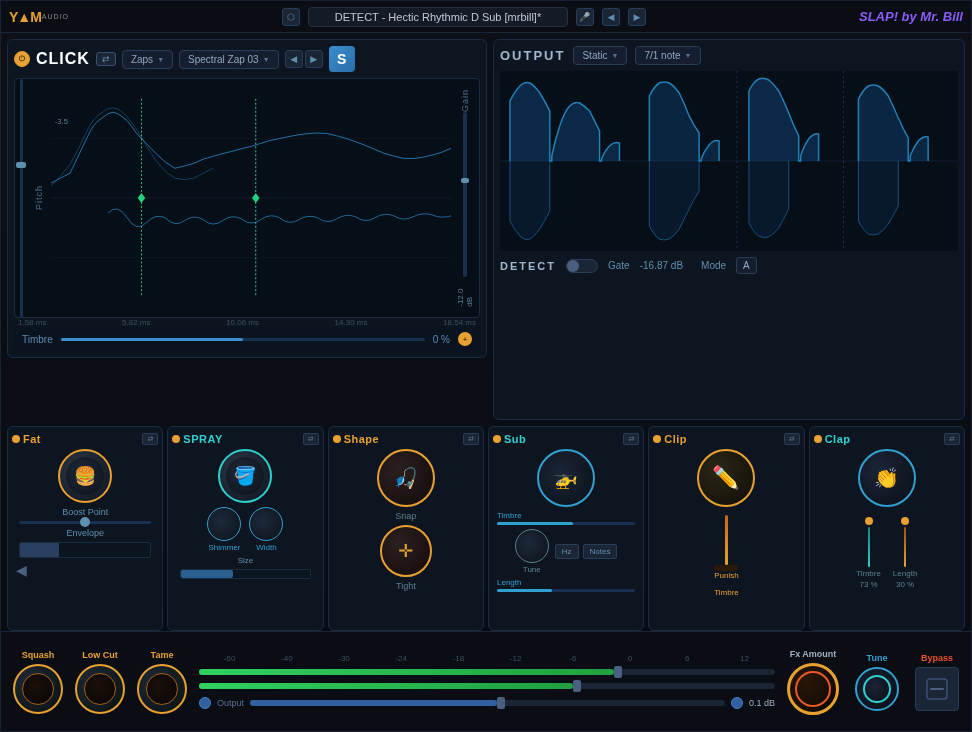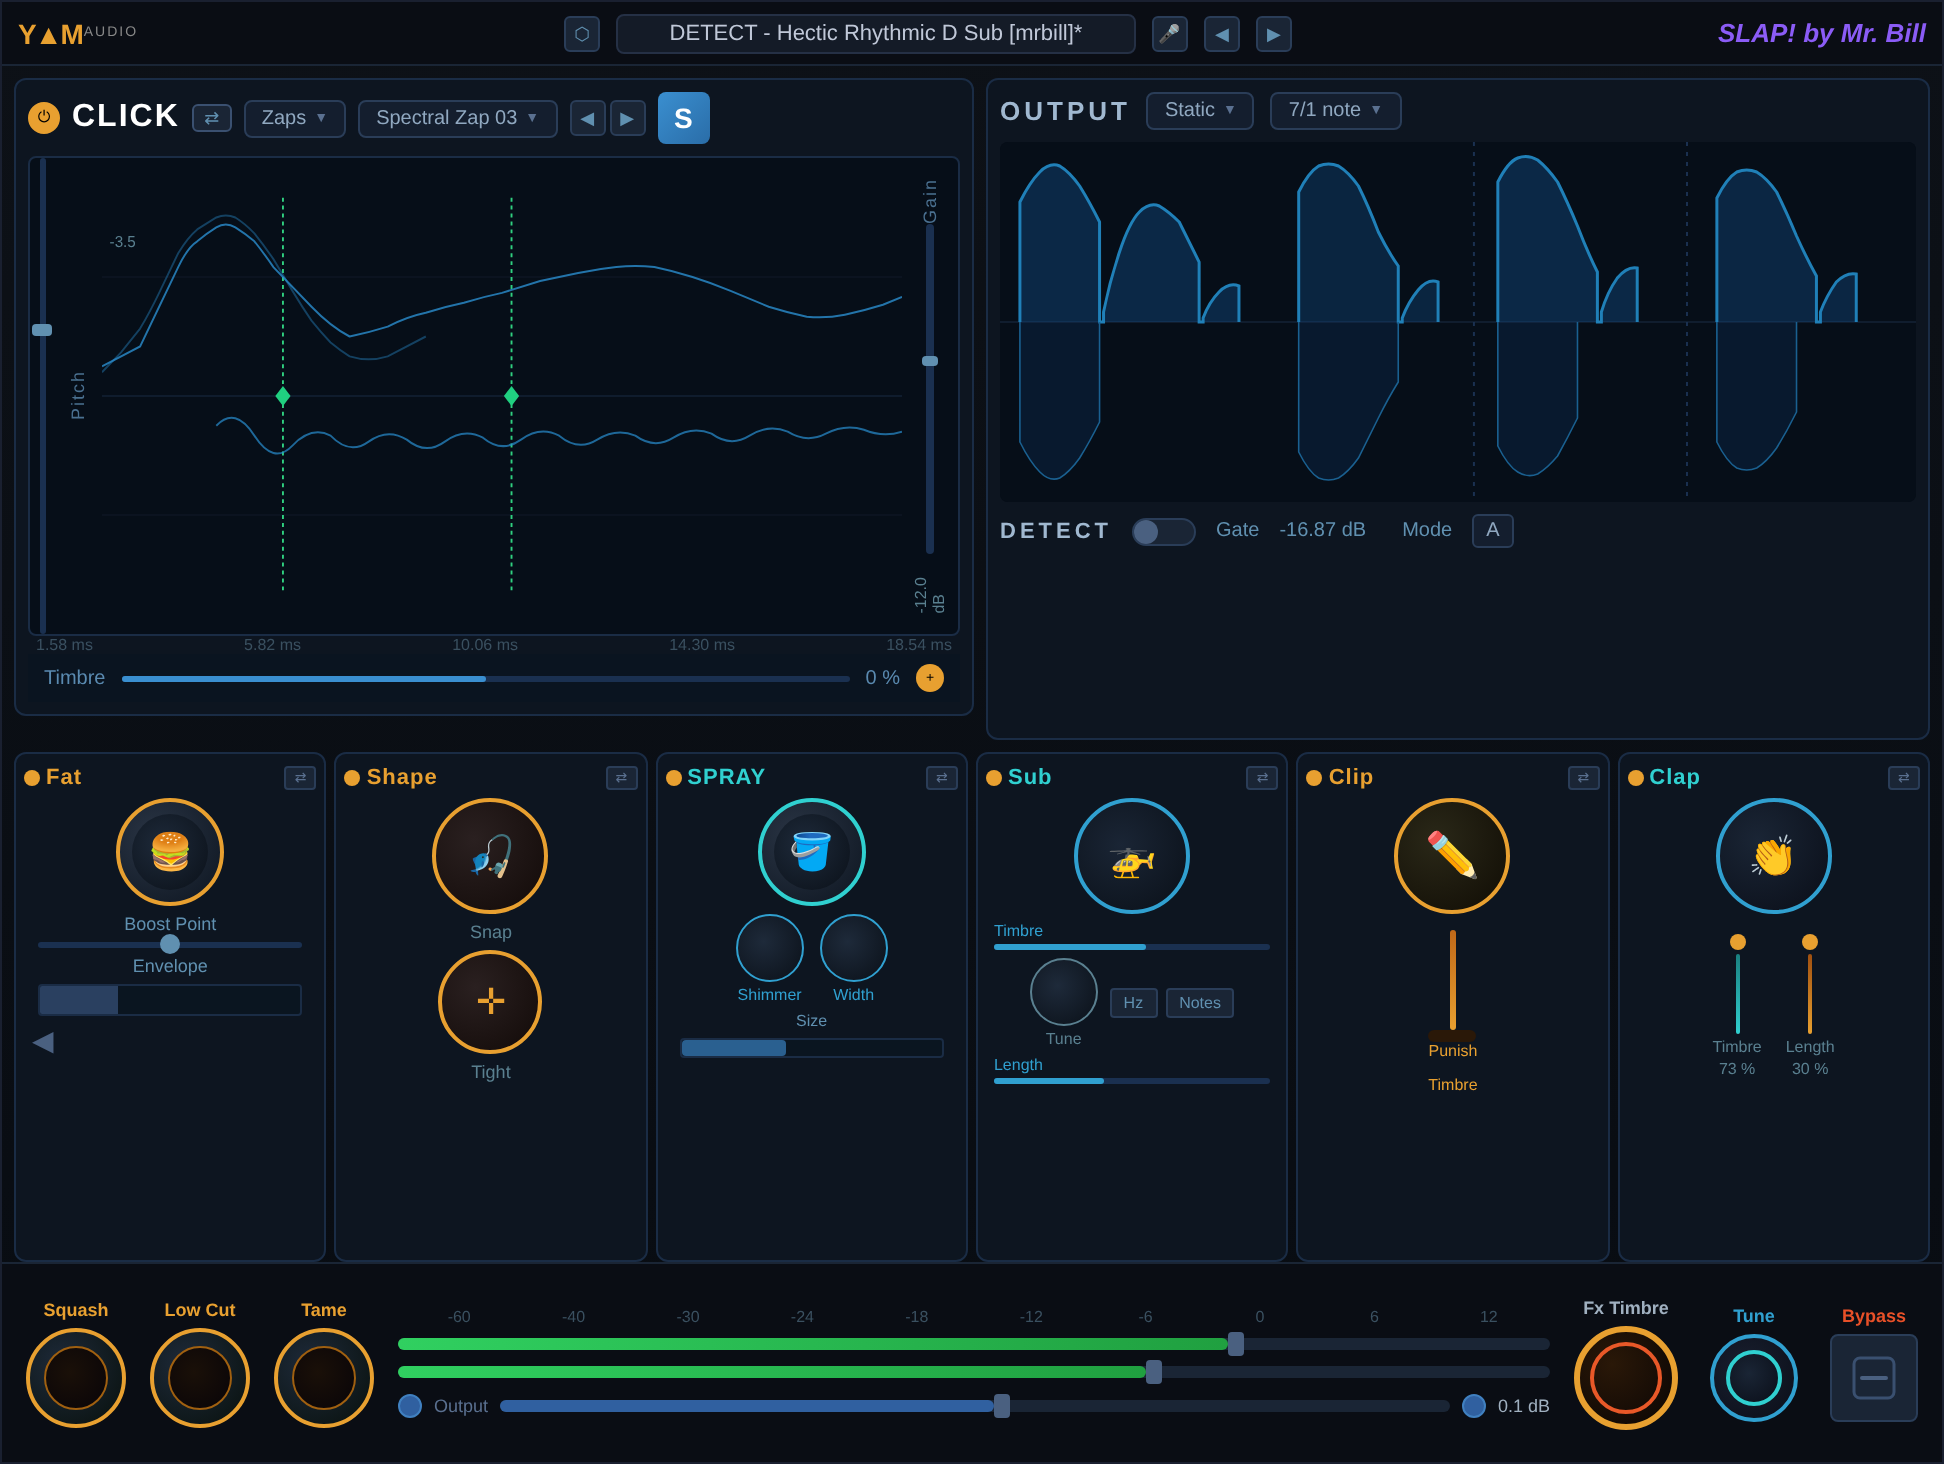--- a/index.html
+++ b/index.html
@@ -342,21 +342,21 @@
       border-radius: 3px;
       padding: 2px 6px;
       font-size: 10px;
       color: #90a8c0;
       cursor: pointer;
     }
     
     .instruments-row {
       display: flex;
       gap: 4px;
-      height: 255px;
+      height: 205px;
       padding: 0 6px;
     }
     .instrument-panel {
       flex: 1;
       background: #0d1520;
       border: 1px solid #1a2c45;
       border-radius: 6px;
       padding: 6px 4px;
       display: flex;
       flex-direction: column;
@@ -1053,36 +1053,20 @@
         <div class="envelope-fill" style="width:30%"></div>
       </div>
       <div style="width:100%;display:flex;justify-content:flex-start;padding-left:4px;">
         <span style="font-size:14px;color:#4a6080;cursor:pointer;">◀</span>
       </div>
     </div>
 
     <div class="instrument-panel">
       <div class="inst-header">
         <div class="power-dot"></div>
-        <span class="inst-title orange">Shape</span>
-        <div class="swap-btn">⇄</div>
-      </div>
-      <div class="shape-knob-large">
-        <span style="font-size:20px;color:#e8a030;">🎣</span>
-      </div>
-      <span class="shape-label-sm">Snap</span>
-      <div class="shape-knob-large" style="width:52px;height:52px;">
-        <span style="font-size:18px;color:#e8a030;">✛</span>
-      </div>
-      <span class="shape-label-sm">Tight</span>
-    </div>
-
-    <div class="instrument-panel">
-      <div class="inst-header">
-        <div class="power-dot"></div>
         <span class="inst-title cyan">SPRAY</span>
         <div class="swap-btn">⇄</div>
       </div>
       <div class="inst-knob cyan-knob">
         <div class="inst-knob-inner">
           <span class="knob-icon" style="color:#30c0b0;">🪣</span>
         </div>
       </div>
       <div class="mini-knob-wrap">
         <div class="mini-knob-group">
@@ -1091,20 +1075,36 @@
         </div>
         <div class="mini-knob-group">
           <div class="mini-knob" style="border-color:#30a0d0;background:radial-gradient(circle at 40% 40%,#1e2a3a,#0a1018);"></div>
           <span class="mini-knob-label">Width</span>
         </div>
       </div>
       <span class="size-label">Size</span>
       <div class="size-slider">
         <div style="height:100%;width:40%;background:#2a6090;border-radius:2px;"></div>
       </div>
+    </div>
+
+    <div class="instrument-panel">
+      <div class="inst-header">
+        <div class="power-dot"></div>
+        <span class="inst-title orange">Shape</span>
+        <div class="swap-btn">⇄</div>
+      </div>
+      <div class="shape-knob-large">
+        <span style="font-size:20px;color:#e8a030;">🎣</span>
+      </div>
+      <span class="shape-label-sm">Snap</span>
+      <div class="shape-knob-large" style="width:52px;height:52px;">
+        <span style="font-size:18px;color:#e8a030;">✛</span>
+      </div>
+      <span class="shape-label-sm">Tight</span>
     </div>
 
     <div class="instrument-panel">
       <div class="inst-header">
         <div class="power-dot"></div>
         <span class="inst-title cyan">Sub</span>
         <div class="swap-btn">⇄</div>
       </div>
       <div class="sub-panel-knob">
         <span style="font-size:20px;color:#30c0b0;">🚁</span>
@@ -1238,21 +1238,21 @@
             <div style="position:absolute;left:52%;top:-3px;width:8px;height:12px;background:#4a6080;border-radius:2px;cursor:pointer;"></div>
           </div>
           <div style="width:12px;height:12px;background:#3060a0;border-radius:50%;border:1px solid #4080c0;"></div>
           <span class="output-value">0.1 dB</span>
         </div>
       </div>
     </div>
 
     <div class="right-controls">
       <div class="fx-group">
-        <span class="bottom-label">Fx Timbre</span>
+        <span class="bottom-label">Fx Amount</span>
         <div class="fx-knob">
           <div class="fx-knob-inner"></div>
         </div>
       </div>
       <div class="tune-group">
         <span class="bottom-label cyan" style="color:#30a0d0;">Tune</span>
         <div class="tune-knob">
           <div style="width:28px;height:28px;border-radius:50%;border:2px solid #30d0d0;margin:6px auto;background:radial-gradient(circle at 40% 40%,#1a2535,#0a0e18);"></div>
         </div>
       </div>

